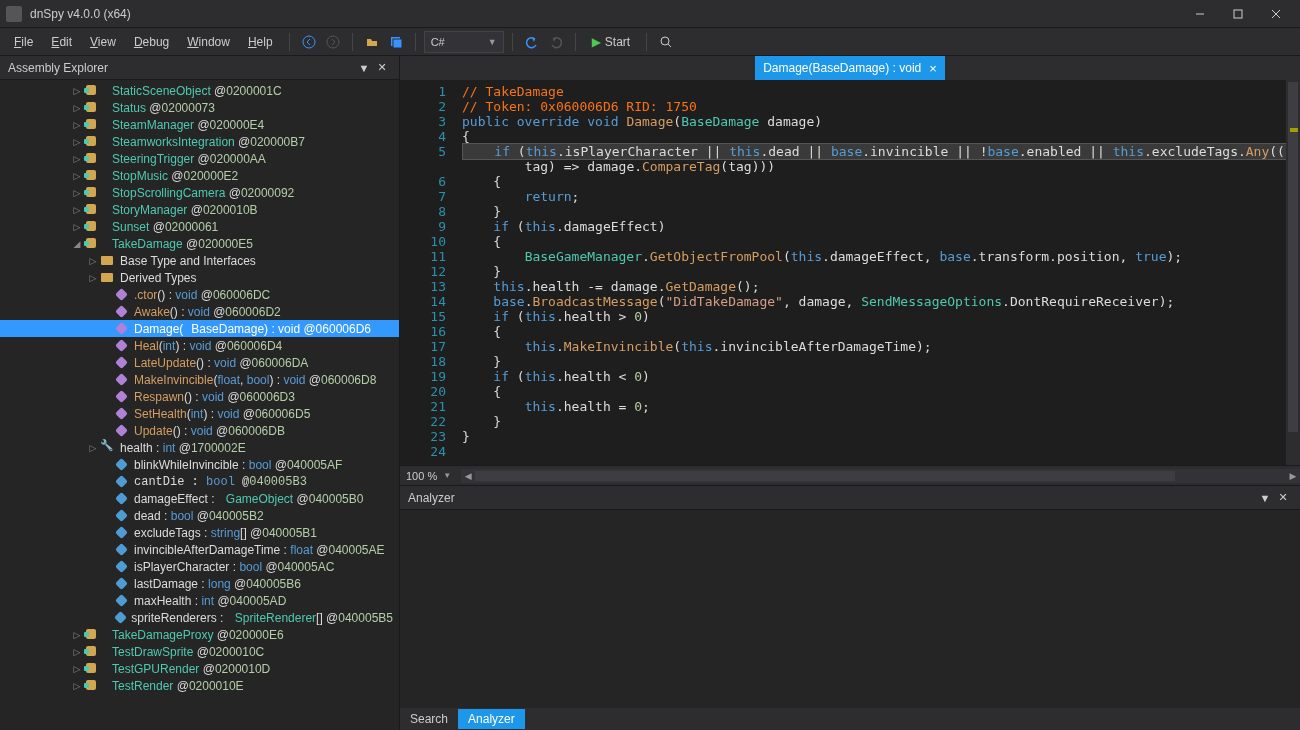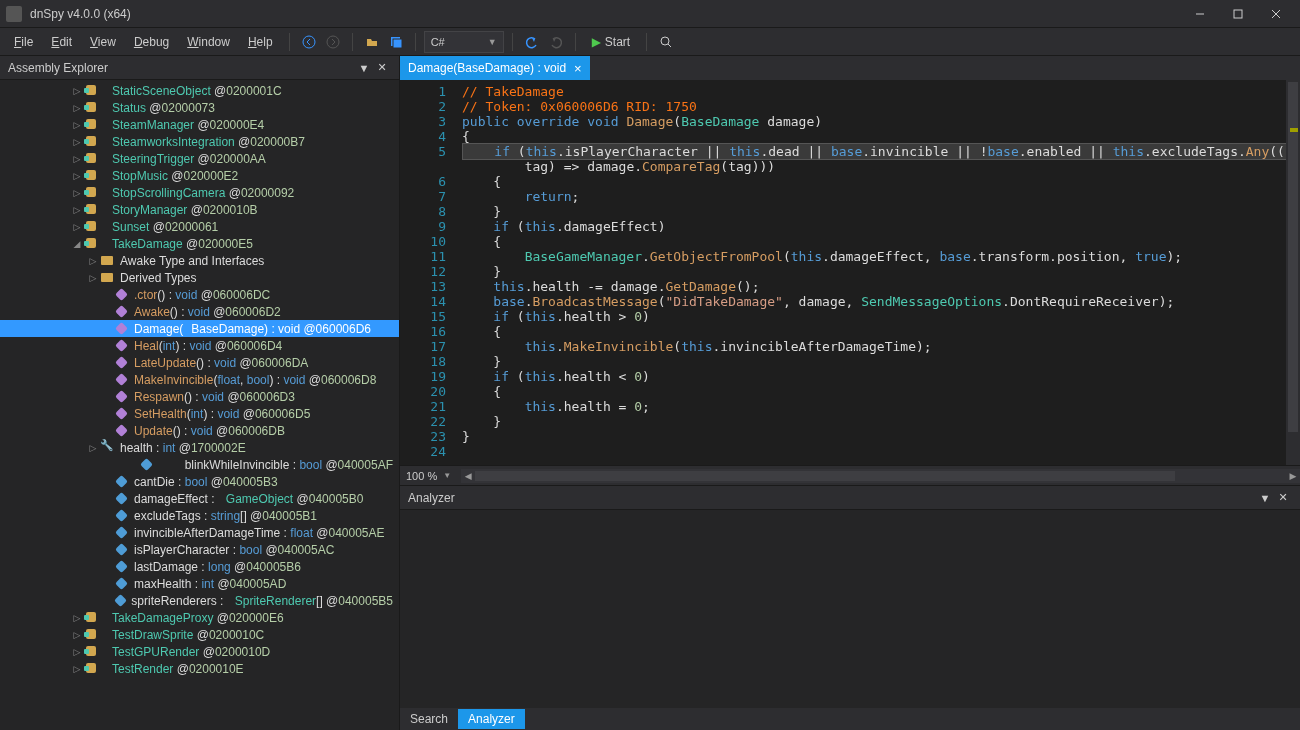--- a/index.html
+++ b/index.html
@@ -39,21 +39,21 @@
 .ic-wrench::before{content:"🔧";position:absolute;left:0;top:-2px;font-size:11px;}
 .node .lbl{}
 .c-teal{color:#4ec9b0;margin-left:8px;}
 .c-type{color:#569cd6;}
 .c-orange{color:#d69d62;}
 .c-num{color:#b5cea8;}
 .c-white{color:#dcdcdc;}
 .node.selected .lbl *{color:#fff !important;}
 
 .editor { flex:1; display:flex; flex-direction:column; min-width:0;}
-.tabbar{height:24px;background:#2d2d30;display:flex;align-items:flex-end;}
+.tabbar{height:24px;background:#2d2d30;display:flex;align-items:flex-end;justify-content:center;}
 .tab{height:24px;background:#1c97ea;color:#fff;display:flex;align-items:center;padding:0 8px;gap:8px;font-size:12px;cursor:pointer;}
 .tab .x{cursor:pointer;font-size:13px;line-height:1;}
 .code-area{flex:1;display:flex;background:#1e1e1e;min-height:0;position:relative;font-family:Consolas,monospace;font-size:13px;}
 .gutter{width:56px;background:#1e1e1e;color:#2b91af;text-align:right;padding:4px 10px 4px 0;line-height:15px;user-select:none;}
 .code{flex:1;padding:4px 0 4px 6px;line-height:15px;white-space:pre;color:#dcdcdc;overflow:hidden;position:relative;}
 .code .hl{background:#3a3a3a;display:inline-block;width:100%;border:1px solid #555;margin:-1px 0;}
 .k{color:#569cd6;}
 .t{color:#4ec9b0;}
 .m{color:#d69d62;}
 .s{color:#d69d85;}
@@ -221,21 +221,21 @@
           <span class="lbl"><span class="c-teal">Sunset</span><span class="c-white"> @</span><span class="c-num">02000061</span></span>
         </div>
         <div class="node" style="padding-left: 70px;">
           <span class="tw">◢</span>
           <span class="ic ic-class"></span>
           <span class="lbl"><span class="c-teal">TakeDamage</span><span class="c-white"> @</span><span class="c-num">020000E5</span></span>
         </div>
         <div class="node" style="padding-left: 86px;">
           <span class="tw">▷</span>
           <span class="ic ic-folder"></span>
-          <span class="lbl"><span class="c-white">Awake Type and Interfaces</span></span>
+          <span class="lbl"><span class="c-white">Base Type and Interfaces</span></span>
         </div>
         <div class="node" style="padding-left: 86px;">
           <span class="tw">▷</span>
           <span class="ic ic-folder"></span>
           <span class="lbl"><span class="c-white">Derived Types</span></span>
         </div>
         <div class="node" style="padding-left: 100px;">
           <span class="tw"></span>
           <span class="ic ic-method"></span>
           <span class="lbl"><span class="c-orange">.ctor</span><span class="c-white">() : </span><span class="c-type">void</span><span class="c-white"> @</span><span class="c-num">060006DC</span></span>
@@ -278,34 +278,39 @@
         <div class="node" style="padding-left: 100px;">
           <span class="tw"></span>
           <span class="ic ic-method"></span>
           <span class="lbl"><span class="c-orange">Update</span><span class="c-white">() : </span><span class="c-type">void</span><span class="c-white"> @</span><span class="c-num">060006DB</span></span>
         </div>
         <div class="node" style="padding-left: 86px;">
           <span class="tw">▷</span>
           <span class="ic ic-wrench"></span>
           <span class="lbl"><span class="c-white">health</span><span class="c-white"> : </span><span class="c-type">int</span><span class="c-white"> @</span><span class="c-num">1700002E</span></span>
         </div>
-        <div class="node" style="padding-left: 100px; justify-content: space-between;">
+        <div class="node" style="padding-left: 100px;">
           <span class="tw"></span>
           <span class="ic ic-field"></span>
           <span class="lbl"><span class="c-white">blinkWhileInvincible</span><span class="c-white"> : </span><span class="c-type">bool</span><span class="c-white"> @</span><span class="c-num">040005AF</span></span>
         </div>
-        <div class="node" style="padding-left: 100px;">
+        <div class="node" style="padding-left: 100px; font-family: Liberation Mono, monospace;">
           <span class="tw"></span>
           <span class="ic ic-field"></span>
           <span class="lbl"><span class="c-white">cantDie</span><span class="c-white"> : </span><span class="c-type">bool</span><span class="c-white"> @</span><span class="c-num">040005B3</span></span>
         </div>
         <div class="node" style="padding-left: 100px;">
           <span class="tw"></span>
           <span class="ic ic-field"></span>
           <span class="lbl"><span class="c-white">damageEffect</span><span class="c-white"> : </span><span class="c-teal">GameObject</span><span class="c-white"> @</span><span class="c-num">040005B0</span></span>
+        </div>
+        <div class="node" style="padding-left: 100px;">
+          <span class="tw"></span>
+          <span class="ic ic-field"></span>
+          <span class="lbl"><span class="c-white">dead</span><span class="c-white"> : </span><span class="c-type">bool</span><span class="c-white"> @</span><span class="c-num">040005B2</span></span>
         </div>
         <div class="node" style="padding-left: 100px;">
           <span class="tw"></span>
           <span class="ic ic-field"></span>
           <span class="lbl"><span class="c-white">excludeTags</span><span class="c-white"> : </span><span class="c-type">string</span><span class="c-white">[] @</span><span class="c-num">040005B1</span></span>
         </div>
         <div class="node" style="padding-left: 100px;">
           <span class="tw"></span>
           <span class="ic ic-field"></span>
           <span class="lbl"><span class="c-white">invincibleAfterDamageTime</span><span class="c-white"> : </span><span class="c-type">float</span><span class="c-white"> @</span><span class="c-num">040005AE</span></span>

